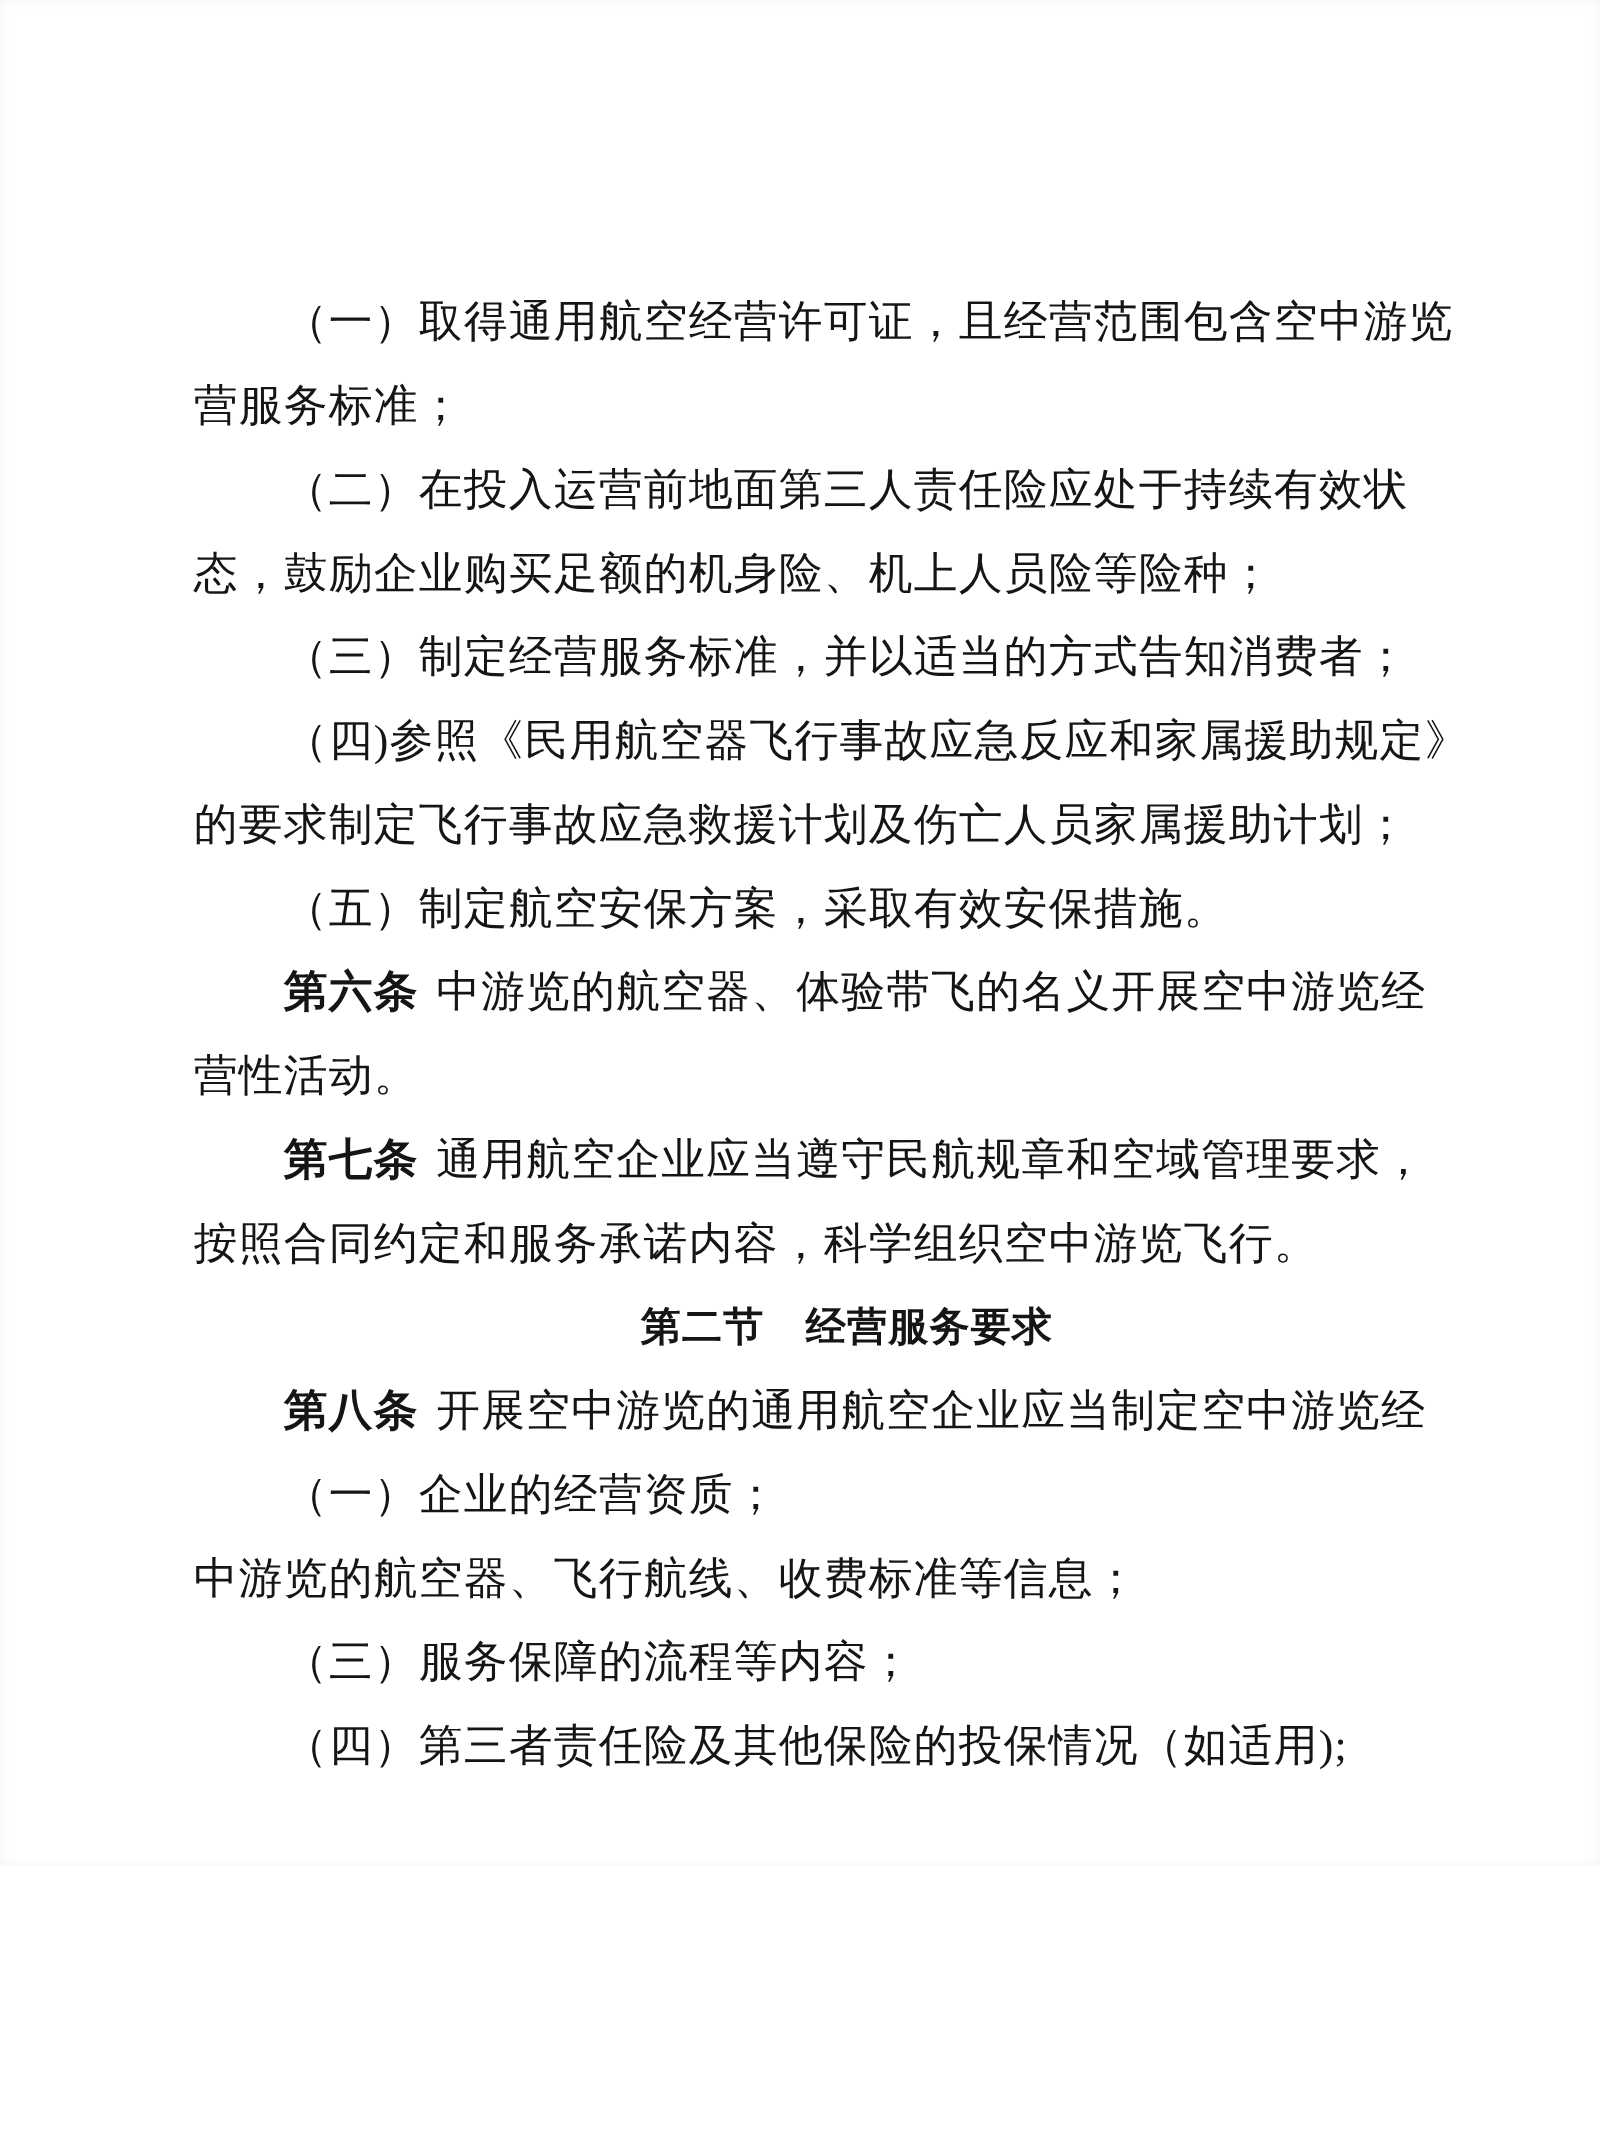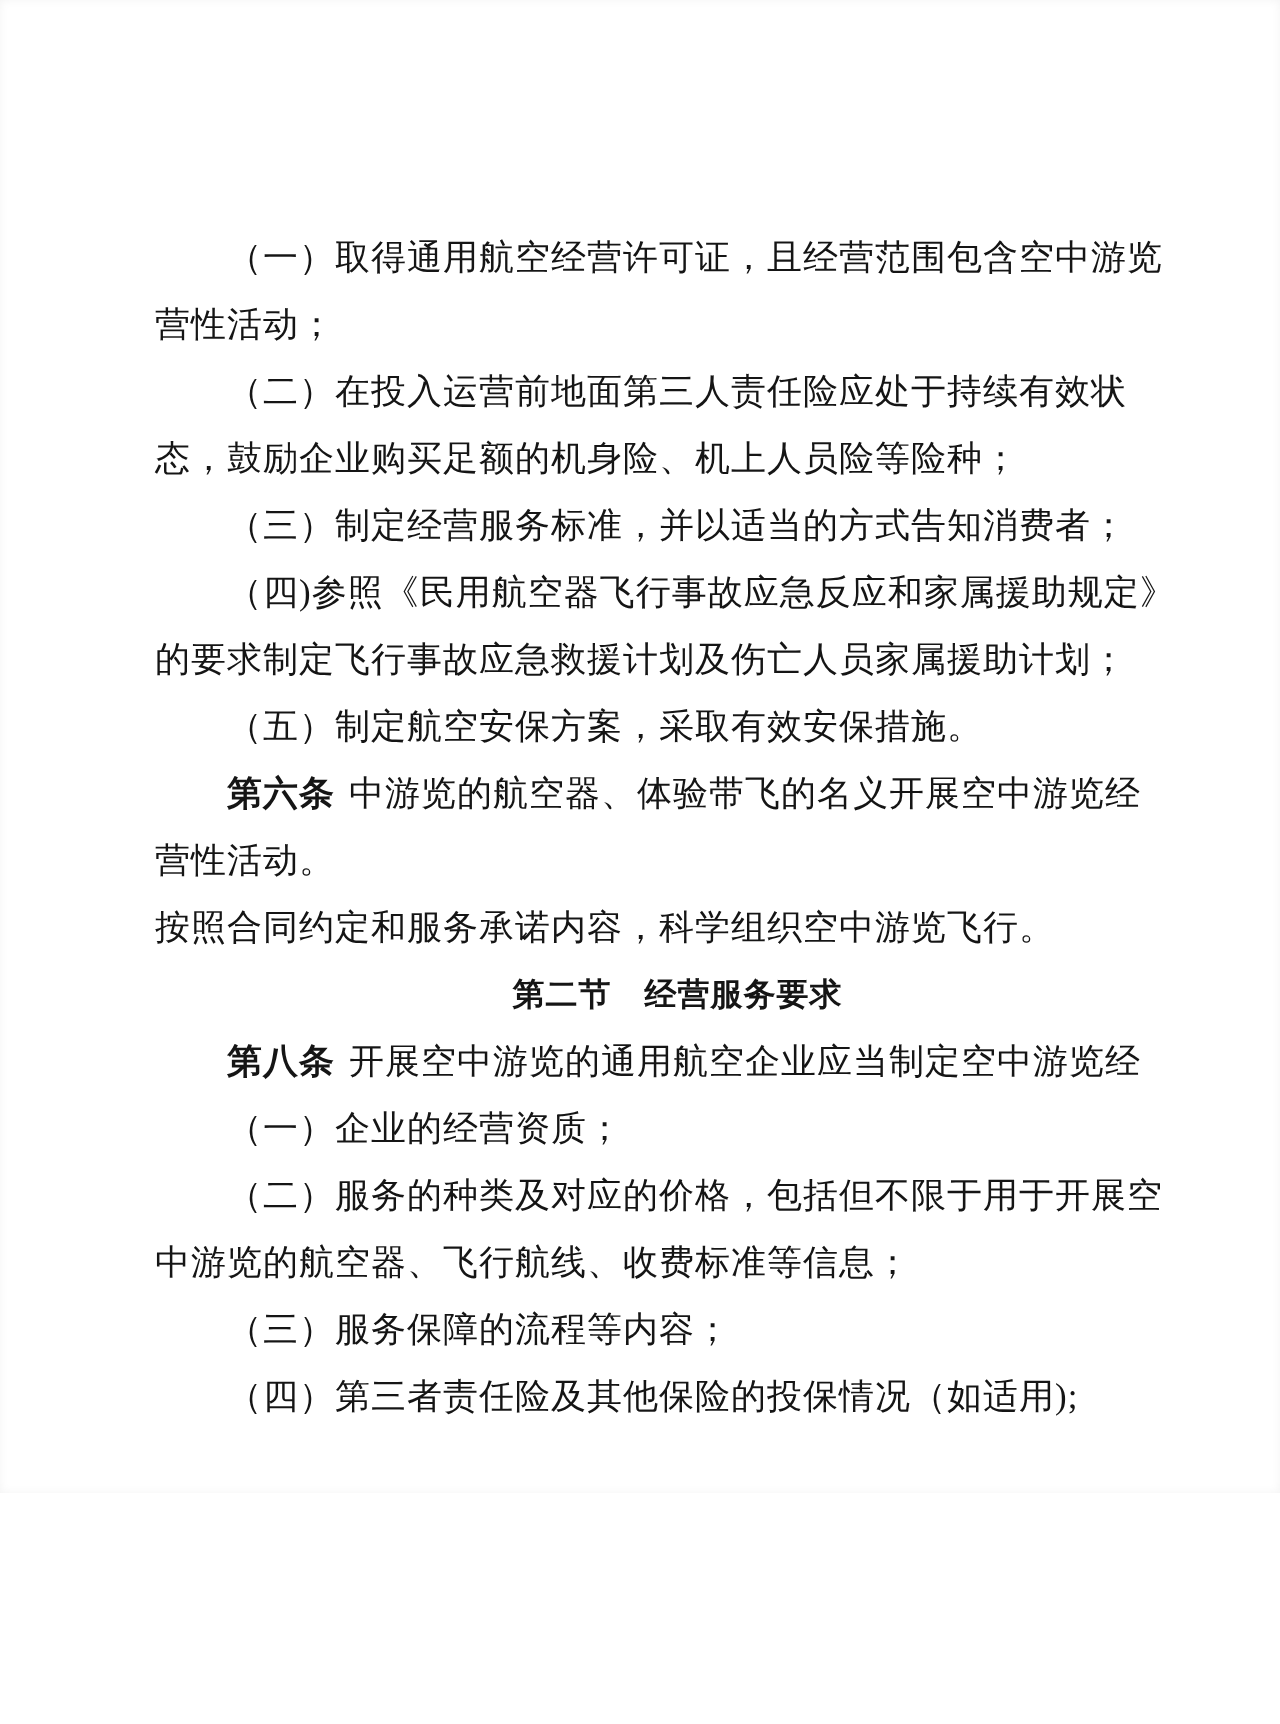--- a/index.html
+++ b/index.html
@@ -60,42 +60,44 @@
     background:#7b7b7b;
   }
 </style>
 </head>
 <body>
 
 <div class="page">
   <div class="text-block">
 
     <div class="line first just">（一）取得通用航空经营许可证，且经营范围包含空中游览</div>
-    <div class="line">营性活动；</div>
+    <div class="line">营服务标准；</div>
     <div class="line first just">（二）在投入运营前地面第三人责任险应处于持续有效状</div>
     <div class="line">态，鼓励企业购买足额的机身险、机上人员险等险种；</div>
     <div class="line first">（三）制定经营服务标准，并以适当的方式告知消费者；</div>
     <div class="line first just">（四)参照《民用航空器飞行事故应急反应和家属援助规定》</div>
     <div class="line">的要求制定飞行事故应急救援计划及伤亡人员家属援助计划；</div>
     <div class="line first">（五）制定航空安保方案，采取有效安保措施。</div>
 
     <div class="line first just">
       <span class="term">第六条</span><span>中游览的航空器、体验带飞的名义开展空中游览经</span>
     </div>
     <div class="line">营性活动。</div>
 
+    <div class="line first just">
+      <span class="term">第七条</span><span>通用航空企业应当遵守民航规章和空域管理要求，</span>
+    </div>
     <div class="line">按照合同约定和服务承诺内容，科学组织空中游览飞行。</div>
 
     <div class="line heading">第二节　经营服务要求</div>
 
     <div class="line first just">
       <span class="term">第八条</span><span>开展空中游览的通用航空企业应当制定空中游览经</span>
     </div>
     <div class="line first">（一）企业的经营资质；</div>
-    <div class="line first just">（二）服务的种类及对应的价格，包括但不限于用于开展空</div>
     <div class="line">中游览的航空器、飞行航线、收费标准等信息；</div>
     <div class="line first">（三）服务保障的流程等内容；</div>
     <div class="line first">（四）第三者责任险及其他保险的投保情况（如适用);</div>
 
   </div>
 
   <div class="page-number">2</div>
   <div class="caret-mark"></div>
 </div>
 

